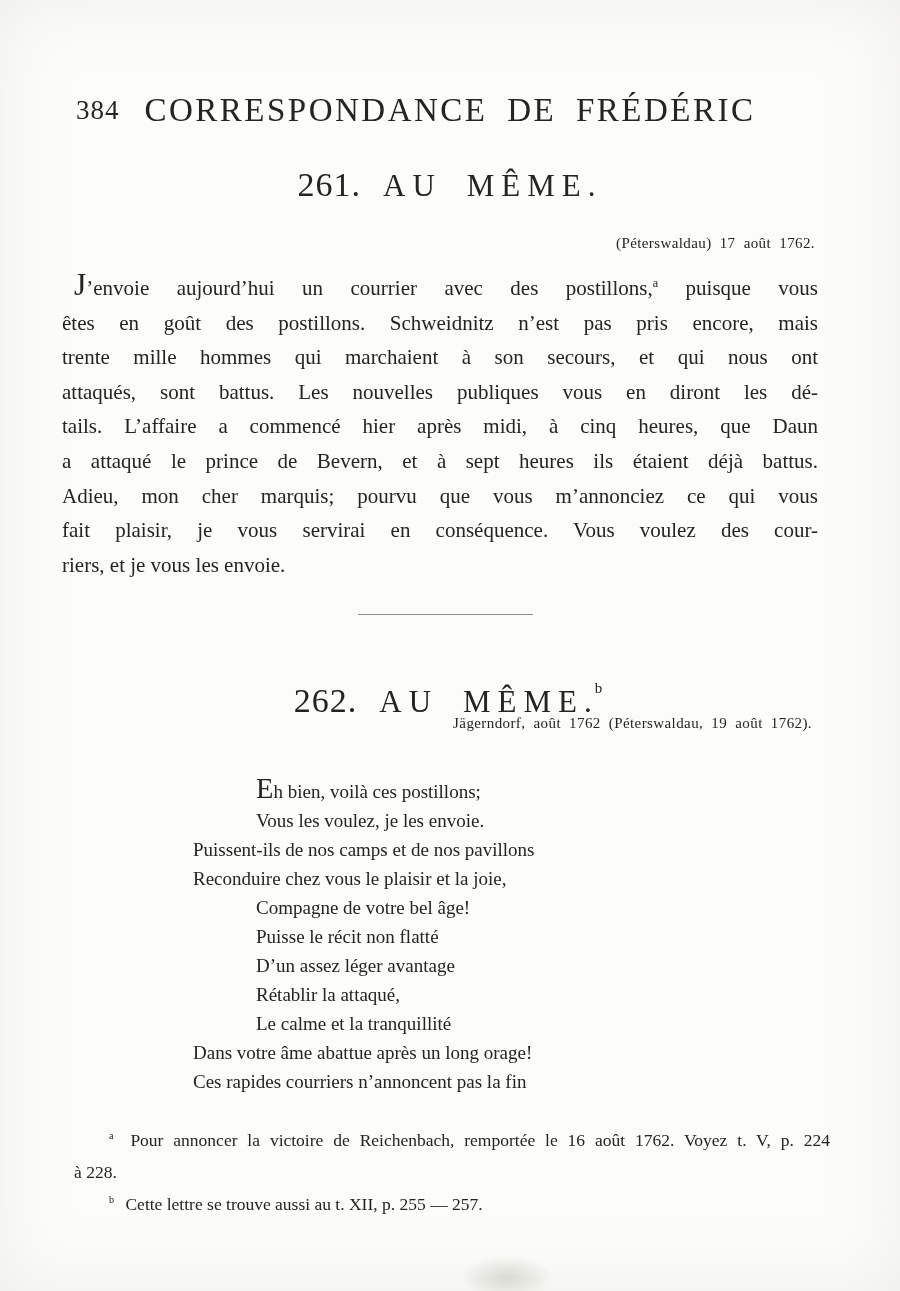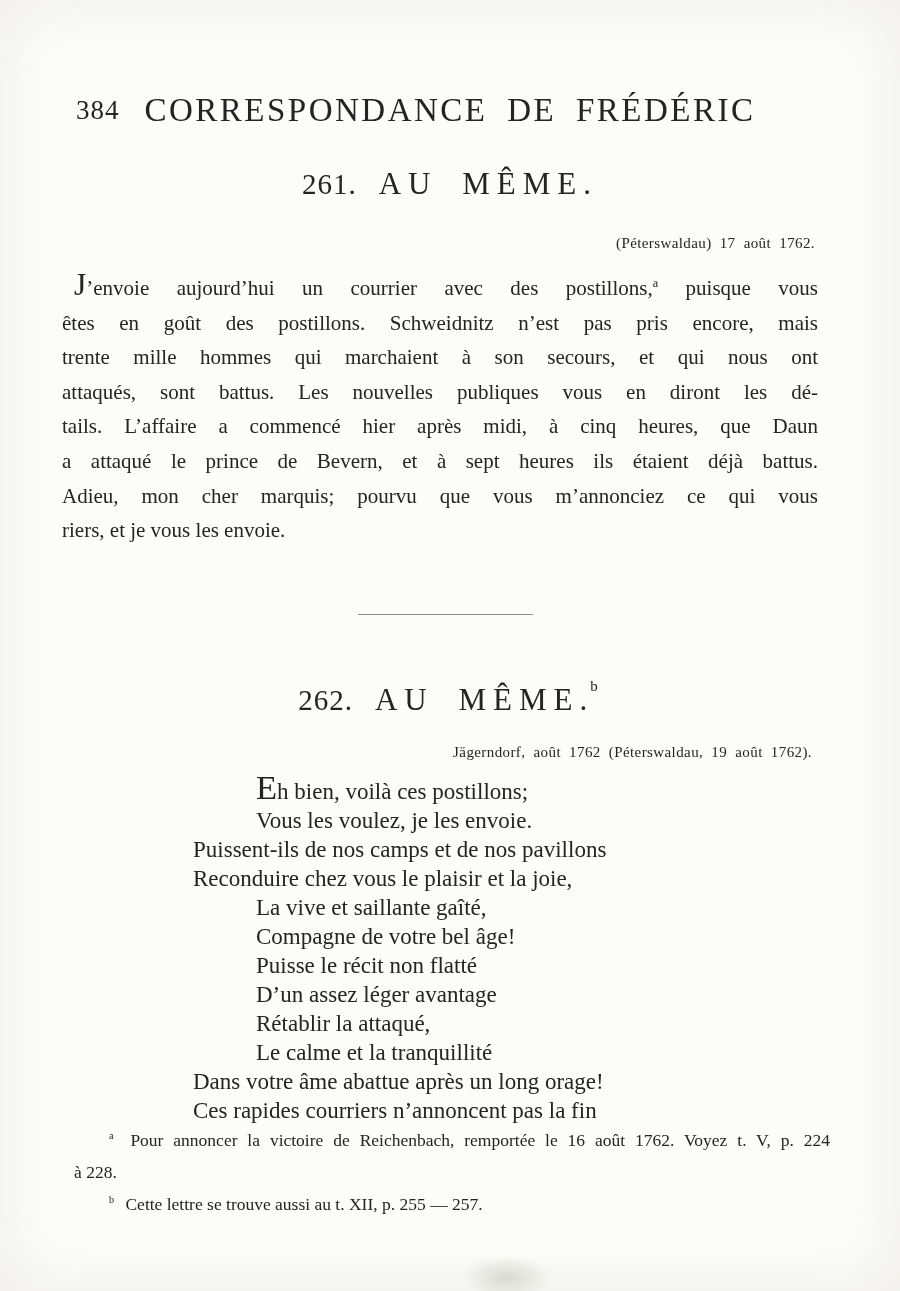--- a/index.html
+++ b/index.html
@@ -45,21 +45,21 @@
     position: absolute;
     left: 0;
     right: 0;
     text-align: center;
     line-height: 1.2;
     white-space: nowrap;
   }
   .letter-heading.h261 { top: 165px; }
   .letter-heading.h262 { top: 681px; }
   .letter-number {
-    font-size: 29px;
+    font-size: 34px;
     margin-right: 22px;
     letter-spacing: 1px;
   }
   .letter-title {
     font-size: 31px;
     letter-spacing: 7px;
     word-spacing: 10px;
   }
   .heading-sup {
     font-size: 15px;
@@ -72,21 +72,21 @@
   
   .dateline {
     position: absolute;
     font-size: 15px;
     line-height: 1.2;
     letter-spacing: 0.4px;
     word-spacing: 4px;
     white-space: nowrap;
   }
   .dateline.d261 { top: 234px; right: 85px; }
-  .dateline.d262 { top: 743px; right: 88px; }
+  .dateline.d262 { top: 714px; right: 88px; }
 
   
   .letter-body {
     position: absolute;
     left: 62px;
     top: 271px;
     width: 756px;
     font-size: 21px;
     line-height: 34.6px;
   }
@@ -121,21 +121,21 @@
     border-top: 1.5px solid #8f8f89;
     margin: 0;
   }
 
   
   .poem {
     position: absolute;
     left: 193px;
     top: 777px;
     width: 560px;
-    font-size: 23px;
+    font-size: 19px;
     line-height: 29px;
   }
   .poem-line { white-space: nowrap; }
   .poem-line.ind { padding-left: 63px; }
 
   
   .footnotes {
     position: absolute;
     left: 74px;
     top: 1124px;
@@ -174,35 +174,35 @@
   </div>
   <div class="dateline d261">(Péterswaldau) 17 août 1762.</div>
   <div class="letter-body">
       <div class="tline first"><span class="initial">J</span>’envoie aujourd’hui un courrier avec des postillons,<sup class="note-ref">a</sup> puisque vous</div>
       <div class="tline">êtes en goût des postillons.  Schweidnitz n’est pas pris encore, mais</div>
       <div class="tline">trente mille hommes qui marchaient à son secours, et qui nous ont</div>
       <div class="tline">attaqués, sont battus.  Les nouvelles publiques vous en diront les dé-</div>
       <div class="tline">tails.  L’affaire a commencé hier après midi, à cinq heures, que Daun</div>
       <div class="tline">a attaqué le prince de Bevern, et à sept heures ils étaient déjà battus.</div>
       <div class="tline">Adieu, mon cher marquis; pourvu que vous m’annonciez ce qui vous</div>
+      <div class="tline">fait plaisir, je vous servirai en conséquence.  Vous voulez des cour-</div>
       <div class="tline last">riers, et je vous les envoie.</div>
     </div>
 
   <hr class="divider">
 
   <div class="letter-heading h262">
     <span class="letter-number">262.</span><span class="letter-title">AU MÊME.</span><sup class="heading-sup">b</sup>
   </div>
   <div class="dateline d262">Jägerndorf, août 1762 (Péterswaldau, 19 août 1762).</div>
   <div class="poem">
       <div class="poem-line ind"><span class="initial">E</span>h bien, voilà ces postillons;</div>
       <div class="poem-line ind">Vous les voulez, je les envoie.</div>
       <div class="poem-line">Puissent-ils de nos camps et de nos pavillons</div>
       <div class="poem-line">Reconduire chez vous le plaisir et la joie,</div>
-      <div class="poem-line ind">La vive et saillante gaîté,</div>
       <div class="poem-line ind">Compagne de votre bel âge!</div>
       <div class="poem-line ind">Puisse le récit non flatté</div>
       <div class="poem-line ind">D’un assez léger avantage</div>
       <div class="poem-line ind">Rétablir la attaqué,</div>
       <div class="poem-line ind">Le calme et la tranquillité</div>
       <div class="poem-line">Dans votre âme abattue après un long orage!</div>
       <div class="poem-line">Ces rapides courriers n’annoncent pas la fin</div>
     </div>
 
   <div class="footnotes">

